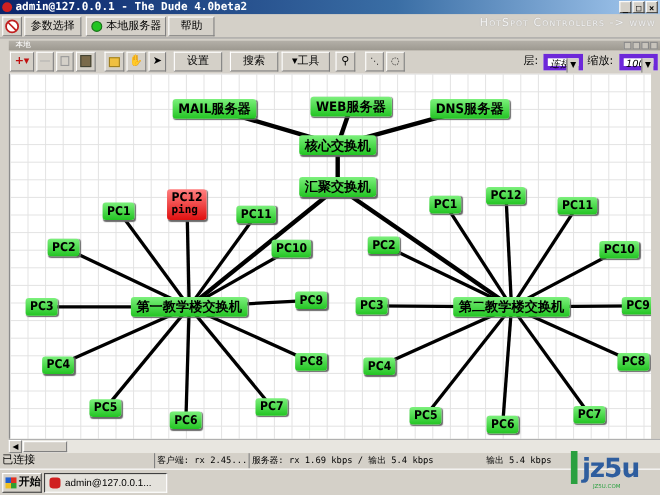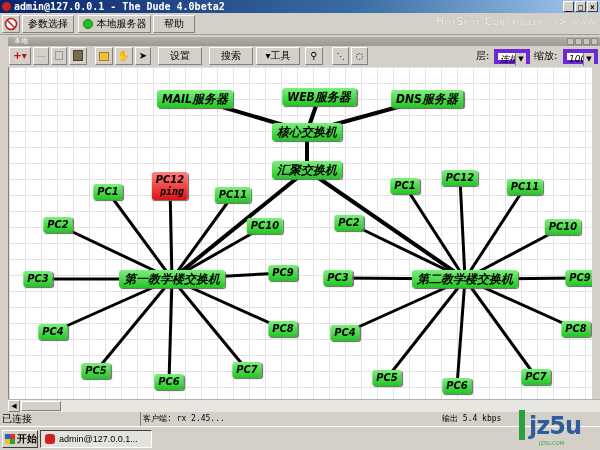--- a/index.html
+++ b/index.html
@@ -14,21 +14,21 @@
   .panelhdr { position: absolute; left: 8px; top: 37px; width: 592px; height: 9px; background: linear-gradient(#b4b0a8, #9c988f); color: #fff; font-size: 7px; line-height: 9px; padding-left: 6px; }
   .panelhdr .ctrls { position: absolute; right: 2px; top: 1px; display: flex; gap: 1px; }
   .panelhdr .ctrls span { width: 7px; height: 7px; background: #c8c4bc; border: 1px solid #888; }
   .toolbar { position: absolute; left: 8px; top: 46px; width: 592px; height: 20px; background: #d4d0c8; }
   .tb { position: absolute; top: 1px; height: 18px; border: 1px solid #fff; border-right-color: #808080; border-bottom-color: #808080; background: #d4d0c8; font-size: 10px; line-height: 16px; text-align: center; }
   .tbl { position: absolute; top: 3px; font-size: 10px; line-height: 14px; }
   .sel { position: absolute; top: 3px; height: 15px; background: #fff; border: 4px solid #6d28d9; font-size: 9px; line-height: 13px; padding-left: 2px; font-style: italic; }
   .sel .arr { position: absolute; right: 0; top: 0; width: 11px; height: 13px; background: #d4d0c8; border-left: 1px solid #808080; font-size: 7px; text-align: center; line-height: 13px; }
   .canvas { position: absolute; left: 8px; top: 67px; width: 584px; height: 332px; background-color: #fff; background-image: linear-gradient(#e2e2e2 1px, transparent 1px), linear-gradient(90deg, #e2e2e2 1px, transparent 1px); background-size: 16px 16px; overflow: hidden; border-left: 1px solid #808080; }
   .canvas svg.links { position: absolute; left: 0; top: 0; }
-  .node { position: absolute; transform: translate(-50%, -50%); background: linear-gradient(#7cf07c, #22c422); border-radius: 3px; color: #000; font-weight: bold; font-size: 11px; white-space: nowrap; padding: 1px 4px; line-height: 14px; text-align: right; box-shadow: 1px 1px 1px #6a6a6a; font-family: "DejaVu Sans Condensed", "DejaVu Sans", sans-serif; font-style: italic; }
+  .node { position: absolute; transform: translate(-50%, -50%); background: linear-gradient(#7cf07c, #22c422); border-radius: 3px; color: #000; font-weight: bold; font-size: 11px; white-space: nowrap; padding: 1px 4px; line-height: 14px; text-align: left; box-shadow: 1px 1px 1px #6a6a6a; font-family: "DejaVu Sans Condensed", "DejaVu Sans", sans-serif; }
   .node.big { font-size: 12px; padding: 2px 5px; }
   .node.red { background: linear-gradient(#ff8080, #e01010); padding: 2px 4px; line-height: 12px; }
   .node.red .sub { display: block; font-family: "DejaVu Sans Mono", monospace; font-size: 10px; }
   .vscroll { position: absolute; left: 592px; top: 67px; width: 8px; height: 332px; background: #d4d0c8; }
   .hscroll { position: absolute; left: 8px; top: 399px; width: 592px; height: 13px; background: #e8e6e0; border-top: 1px solid #b0b0b0; }
   .hscroll .arrow { position: absolute; left: 0; top: 0; width: 12px; height: 12px; background: #d4d0c8; border: 1px solid #fff; border-right-color: #808080; border-bottom-color: #808080; font-size: 7px; text-align: center; line-height: 10px; }
   .hscroll .thumb { position: absolute; left: 13px; top: 1px; width: 40px; height: 10px; background: #d4d0c8; border: 1px solid #fff; border-right-color: #808080; border-bottom-color: #808080; }
   .statusbar { position: absolute; left: 0; top: 412px; width: 600px; height: 14px; background: #d4d0c8; font-size: 10px; line-height: 14px; }
   .statusbar .cell { position: absolute; top: 0; height: 14px; border-left: 1px solid #808080; padding-left: 2px; white-space: nowrap; overflow: hidden; }
   .statusbar .mono { font-family: "DejaVu Sans Mono", monospace; font-size: 8px; }
@@ -177,20 +177,21 @@
 <div class="vscroll"></div>
 
 <div class="hscroll">
   <div class="arrow"><span>◀</span></div>
   <div class="thumb"></div>
 </div>
 
 <div class="statusbar">
   <div class="cell" style="left:0;width:140px;border-left:none;">已连接</div>
   <div class="cell mono" style="left:140px;width:86px;">客户端: rx 2.45...</div>
+  <div class="cell mono" style="left:226px;width:170px;">服务器: rx 1.69 kbps / 输出 5.4 kbps</div>
   <div class="cell mono" style="left:440px;width:80px;border-left:none;">输出 5.4 kbps</div>
 </div>
 
 <div class="taskbar">
   <div class="startbtn">
     <span class="flag"></span>
     <span>开始</span>
   </div>
   <div class="taskitem">
     <span class="ico"></span>

